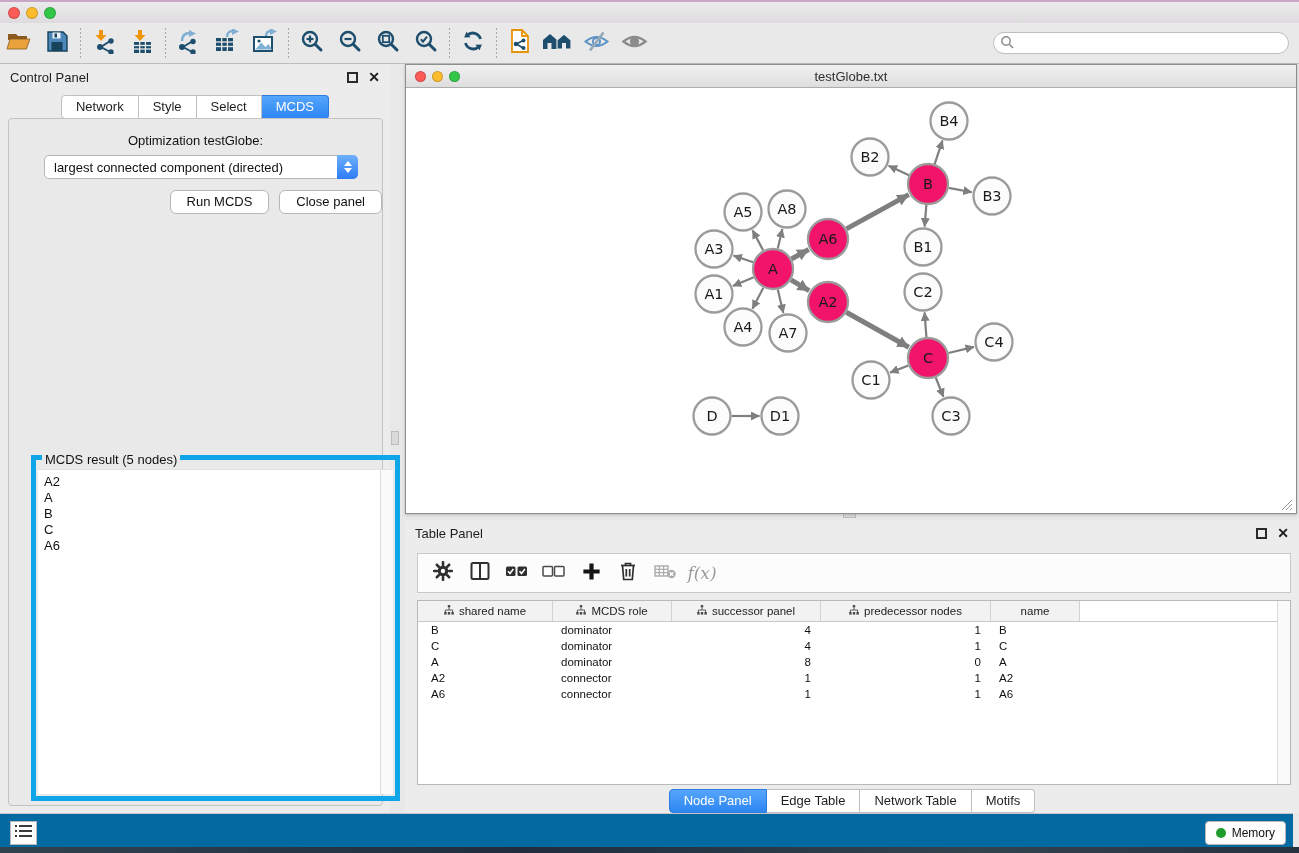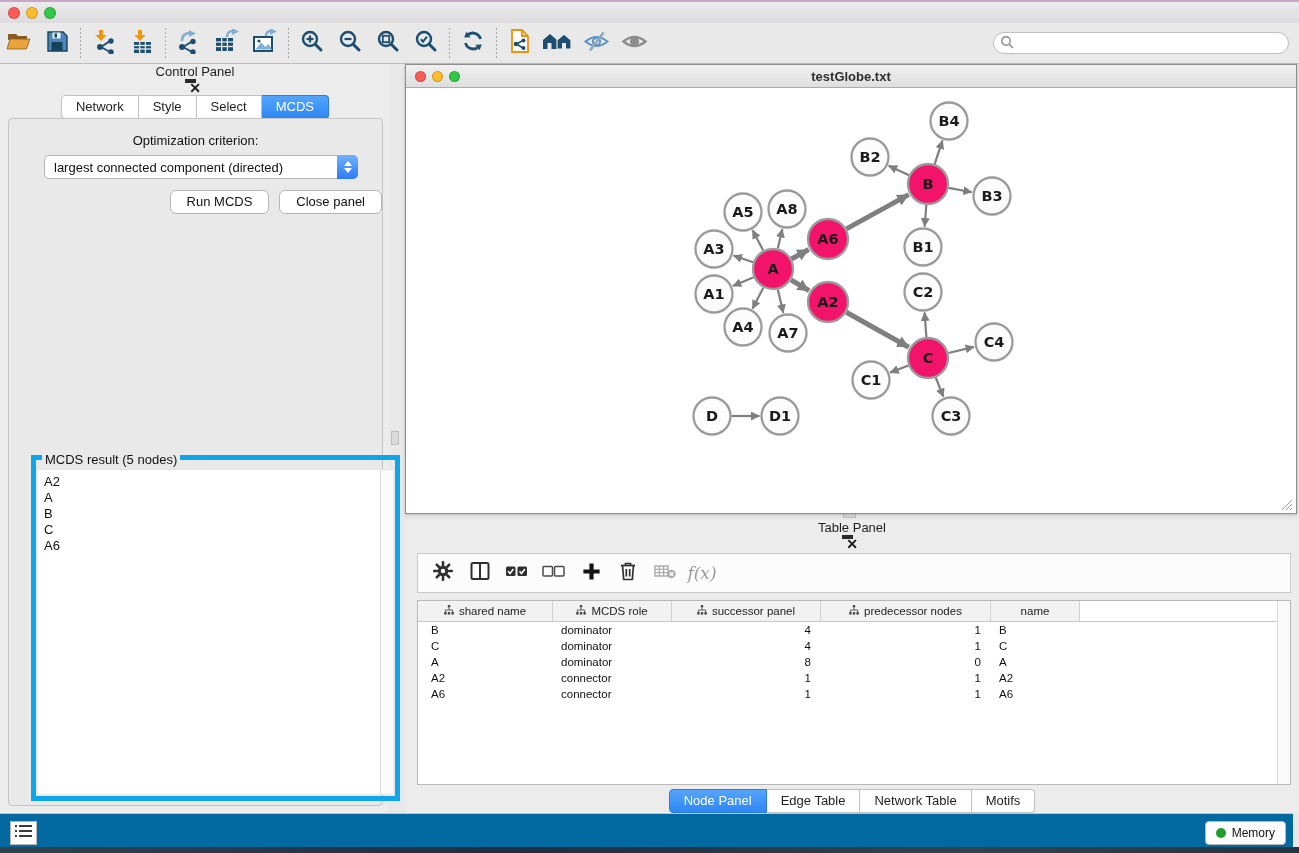--- a/index.html
+++ b/index.html
@@ -21,21 +21,21 @@
   .tbtn { width:38px; height:34px; display:flex; align-items:center; justify-content:center; }
   .tsep { width:1px; height:30px; margin:0 4px;
     background-image:linear-gradient(#A8A8A8 40%, transparent 40%); background-size:1px 4px; }
   #search-wrap { margin-left:auto; margin-right:10px; }
   #search-input { width:296px; height:22px; border:1px solid #BFBFBF; border-radius:11px;
     background:#FFF; font-size:12px; padding:0 8px 0 26px; outline:none; }
   #search-icon-holder { position:absolute; margin-left:7px; margin-top:3px; }
 
   
   #control-panel { left:0; top:64px; width:390px; height:749px; background:#ECECEC; }
-  .panel-head { height:26px; display:flex; align-items:center; padding:0 10px;flex-direction:column; }
+  .panel-head { height:26px; display:flex; align-items:center; padding:0 10px; }
   .panel-title { font-size:13px; color:#1E1E1E; }
   .panel-head .spacer{flex:1}
   .float-btn { width:11px; height:11px; border:2px solid #2A2A2A; margin-right:10px; }
   .close-btn { font-size:14px; font-weight:bold; color:#1A1A1A; line-height:11px; }
 
   #ctrl-tabs { position:absolute; left:0; right:0; top:31px; display:flex; justify-content:center; }
   .seg-tab { font-size:13px; color:#1E1E1E; background:#FFF; border:1px solid #C0C0C0;
     border-left:none; padding:3px 14px 4px; }
   .seg-tab:first-child { border-left:1px solid #C0C0C0; border-radius:4px 0 0 4px; }
   .seg-tab:last-child { border-radius:0 4px 4px 0; }
@@ -68,21 +68,21 @@
   #mcds-list .first { padding-top:4px; }
 
   
   #v-divider-handle { left:391px; top:431px; width:8px; height:14px; background:#DADADA;
     border:1px solid #BDBDBD; }
   #h-divider-handle { left:843px; top:511px; width:13px; height:7px; background:#DADADA;
     border:1px solid #BDBDBD; }
 
   
   #network-window { left:405px; top:64px; width:892px; height:450px; background:#FFF;
-    border:1px solid #8E8E8E; box-shadow:0 1px 3px rgba(0,0,0,.2);font-weight:bold; }
+    border:1px solid #8E8E8E; box-shadow:0 1px 3px rgba(0,0,0,.2); }
   #net-titlebar { position:absolute; left:0; top:0; right:0; height:23px;
     background:linear-gradient(#F0F0F0,#DEDEDE); border-bottom:1px solid #ACACAC;
     display:flex; align-items:center; }
   #net-titlebar .lights{display:flex; margin-left:9px;}
   #net-titlebar .tl{width:11px;height:11px;}
   #net-title-text { position:absolute; left:0; right:0; text-align:center; font-size:13px; color:#2F2F2F; }
   #graph-canvas { position:absolute; left:1px; top:23px; right:1px; bottom:1px; background:#FFF; }
   #resize-grip { position:absolute; right:2px; bottom:2px; width:13px; height:13px; }
 
   
@@ -333,21 +333,21 @@
     <span class="float-btn"></span>
     <span class="close-btn">✕</span>
   </div>
   <div id="ctrl-tabs">
       <div class="seg-tab">Network</div>
       <div class="seg-tab">Style</div>
       <div class="seg-tab">Select</div>
       <div class="seg-tab active">MCDS</div>
     </div>
   <div id="ctrl-content">
-    <div id="opt-label">Optimization criterion:</div>
+    <div id="opt-label">Optimization testGlobe:</div>
     <div id="criterion-select">
       <span>largest connected component (directed)</span>
       <span id="criterion-stepper">
         <span class="stp up"></span>
           <span class="stp dn"></span>
       </span>
     </div>
     <div id="btn-row">
       <button class="push-btn">Run MCDS</button>
       <button class="push-btn">Close panel</button>

